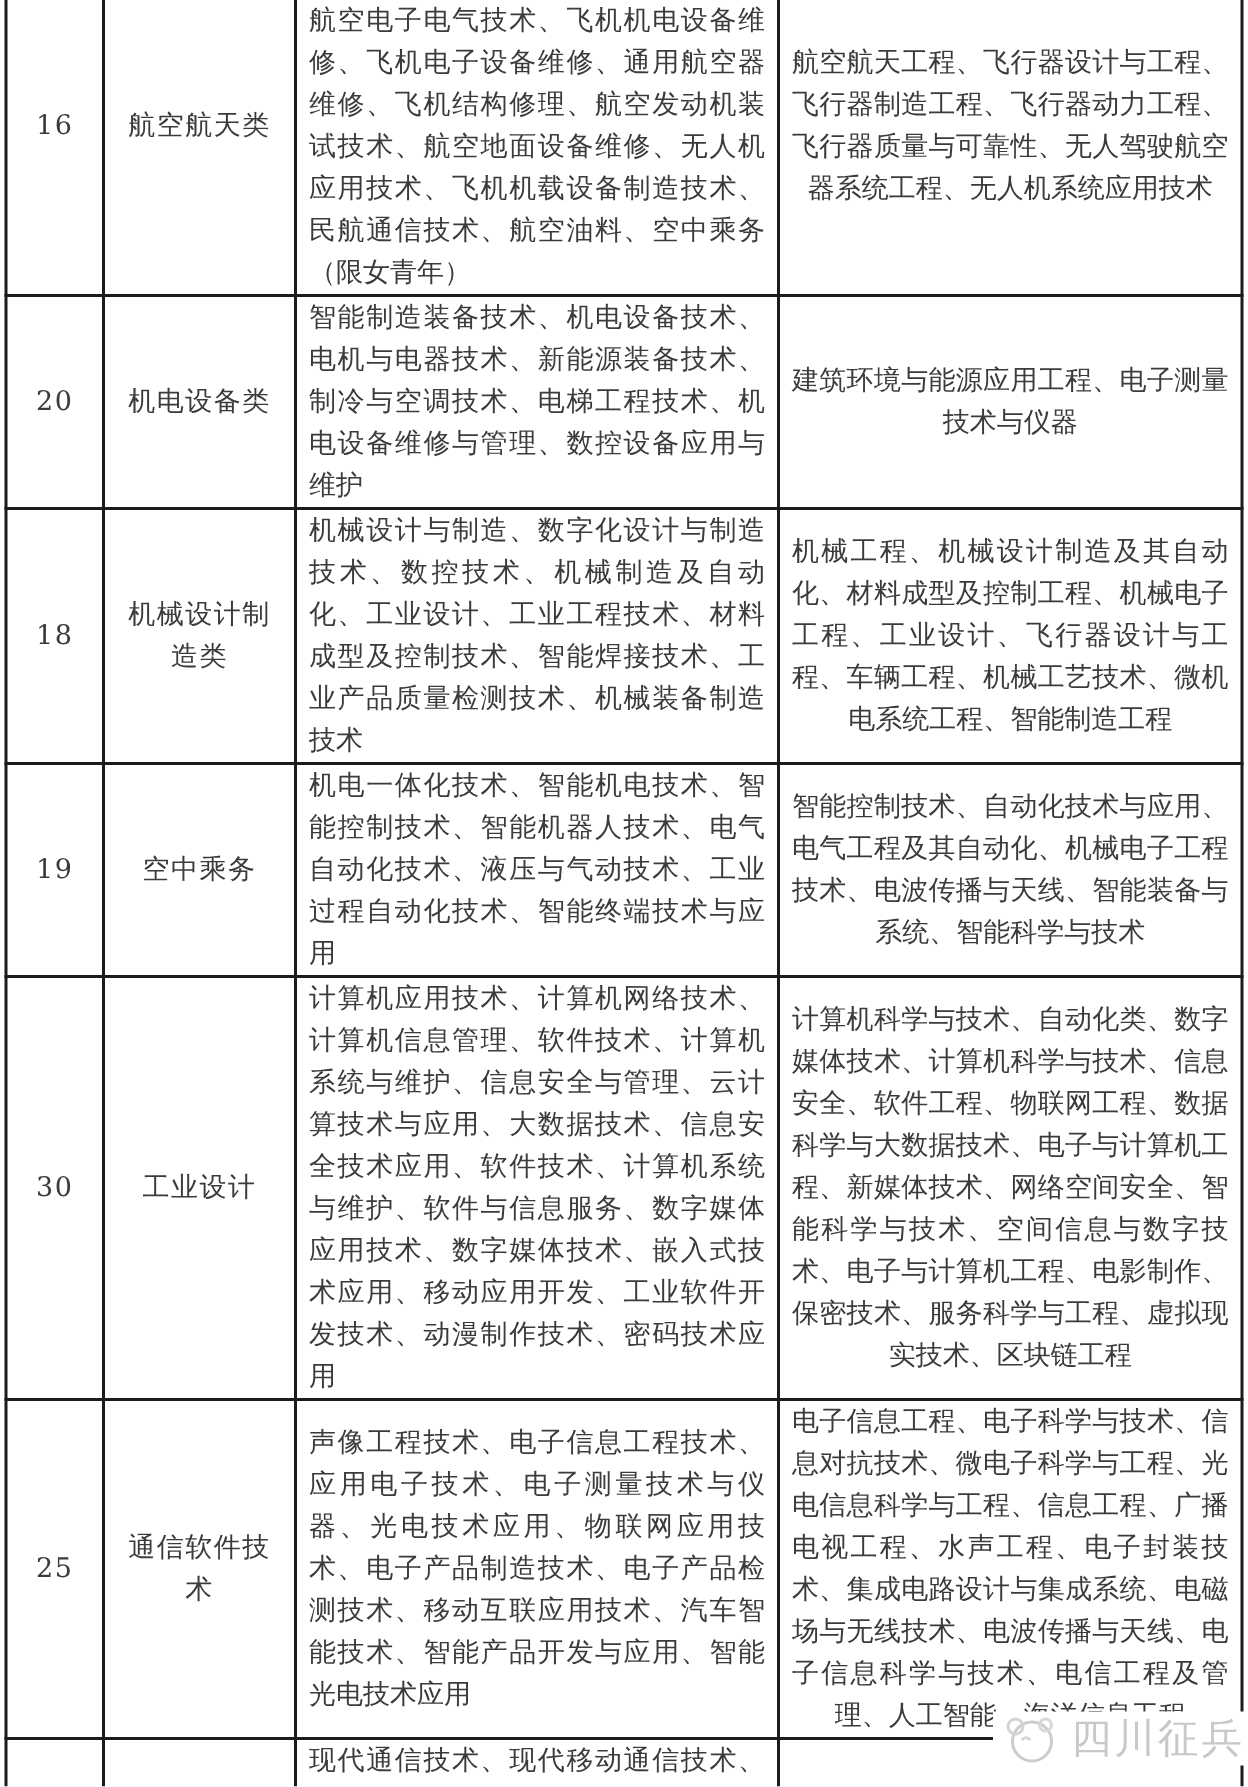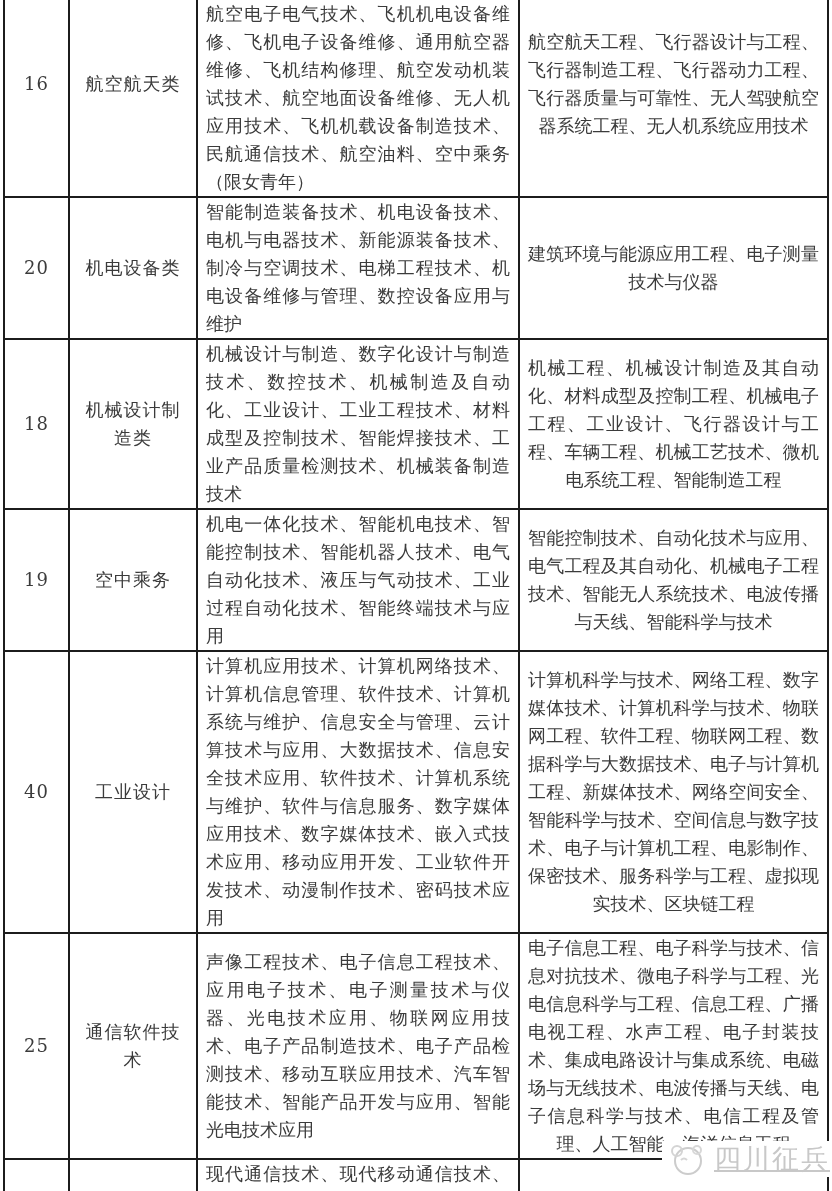--- a/index.html
+++ b/index.html
@@ -68,21 +68,20 @@
     bottom: 14px;
     display: flex;
     align-items: center;
     gap: 8px;
     color: #c8c8c8;
     font-size: 27px;
     letter-spacing: 2px;
     white-space: nowrap;
     background: #ffffff;
     padding-left: 6px;
-    text-decoration: underline;
   }
   .watermark svg { display: block; }
 </style>
 </head>
 <body>
 
 <div class="page">
   <table class="majors">
     <colgroup>
       <col class="c1">
@@ -106,27 +105,27 @@
       <tr class="r18">
         <td class="num">18</td>
         <td class="cat">机械设计制造类</td>
         <td class="college">机械设计与制造、数字化设计与制造技术、数控技术、机械制造及自动化、工业设计、工业工程技术、材料成型及控制技术、智能焊接技术、工业产品质量检测技术、机械装备制造技术</td>
         <td class="undergrad">机械工程、机械设计制造及其自动化、材料成型及控制工程、机械电子工程、工业设计、飞行器设计与工程、车辆工程、机械工艺技术、微机电系统工程、智能制造工程</td>
       </tr>
       <tr class="r19">
         <td class="num">19</td>
         <td class="cat">空中乘务</td>
         <td class="college">机电一体化技术、智能机电技术、智能控制技术、智能机器人技术、电气自动化技术、液压与气动技术、工业过程自动化技术、智能终端技术与应用</td>
-        <td class="undergrad">智能控制技术、自动化技术与应用、电气工程及其自动化、机械电子工程技术、智能无人系统技术、电波传播与天线、智能科学与技术</td>
+        <td class="undergrad">智能控制技术、自动化技术与应用、电气工程及其自动化、机械电子工程技术、电波传播与天线、智能装备与系统、智能科学与技术</td>
       </tr>
       <tr class="r20">
-        <td class="num">40</td>
+        <td class="num">30</td>
         <td class="cat">工业设计</td>
         <td class="college">计算机应用技术、计算机网络技术、计算机信息管理、软件技术、计算机系统与维护、信息安全与管理、云计算技术与应用、大数据技术、信息安全技术应用、软件技术、计算机系统与维护、软件与信息服务、数字媒体应用技术、数字媒体技术、嵌入式技术应用、移动应用开发、工业软件开发技术、动漫制作技术、密码技术应用</td>
-        <td class="undergrad">计算机科学与技术、网络工程、数字媒体技术、计算机科学与技术、物联网工程、软件工程、物联网工程、数据科学与大数据技术、电子与计算机工程、新媒体技术、网络空间安全、智能科学与技术、空间信息与数字技术、电子与计算机工程、电影制作、保密技术、服务科学与工程、虚拟现实技术、区块链工程</td>
+        <td class="undergrad">计算机科学与技术、自动化类、数字媒体技术、计算机科学与技术、信息安全、软件工程、物联网工程、数据科学与大数据技术、电子与计算机工程、新媒体技术、网络空间安全、智能科学与技术、空间信息与数字技术、电子与计算机工程、电影制作、保密技术、服务科学与工程、虚拟现实技术、区块链工程</td>
       </tr>
       <tr class="r21">
         <td class="num">25</td>
         <td class="cat">通信软件技术</td>
         <td class="college">声像工程技术、电子信息工程技术、应用电子技术、电子测量技术与仪器、光电技术应用、物联网应用技术、电子产品制造技术、电子产品检测技术、移动互联应用技术、汽车智能技术、智能产品开发与应用、智能光电技术应用</td>
         <td class="undergrad">电子信息工程、电子科学与技术、信息对抗技术、微电子科学与工程、光电信息科学与工程、信息工程、广播电视工程、水声工程、电子封装技术、集成电路设计与集成系统、电磁场与无线技术、电波传播与天线、电子信息科学与技术、电信工程及管理、人工智能、海洋信息工程</td>
       </tr>
       <tr class="r22">
         <td class="num">22</td>
         <td class="cat">通信类</td>

